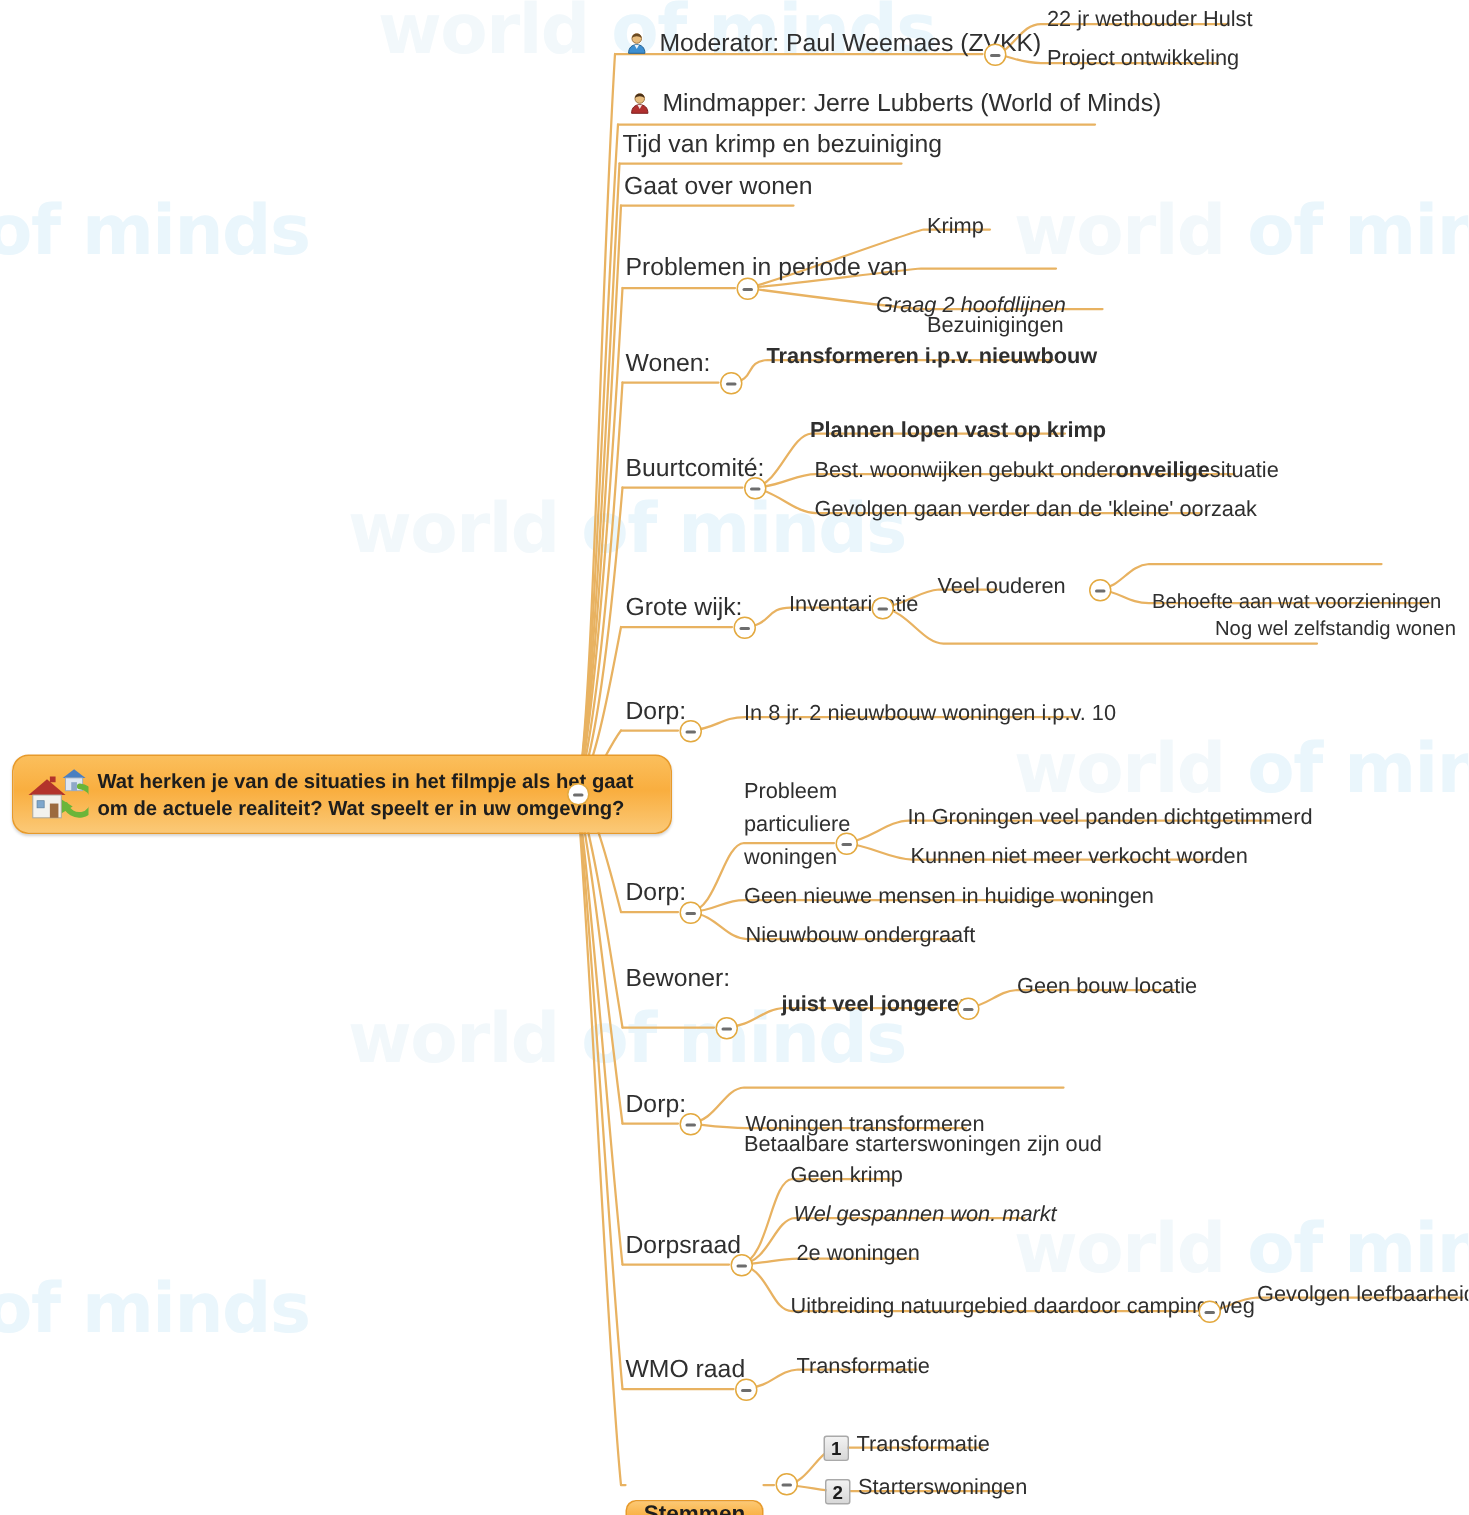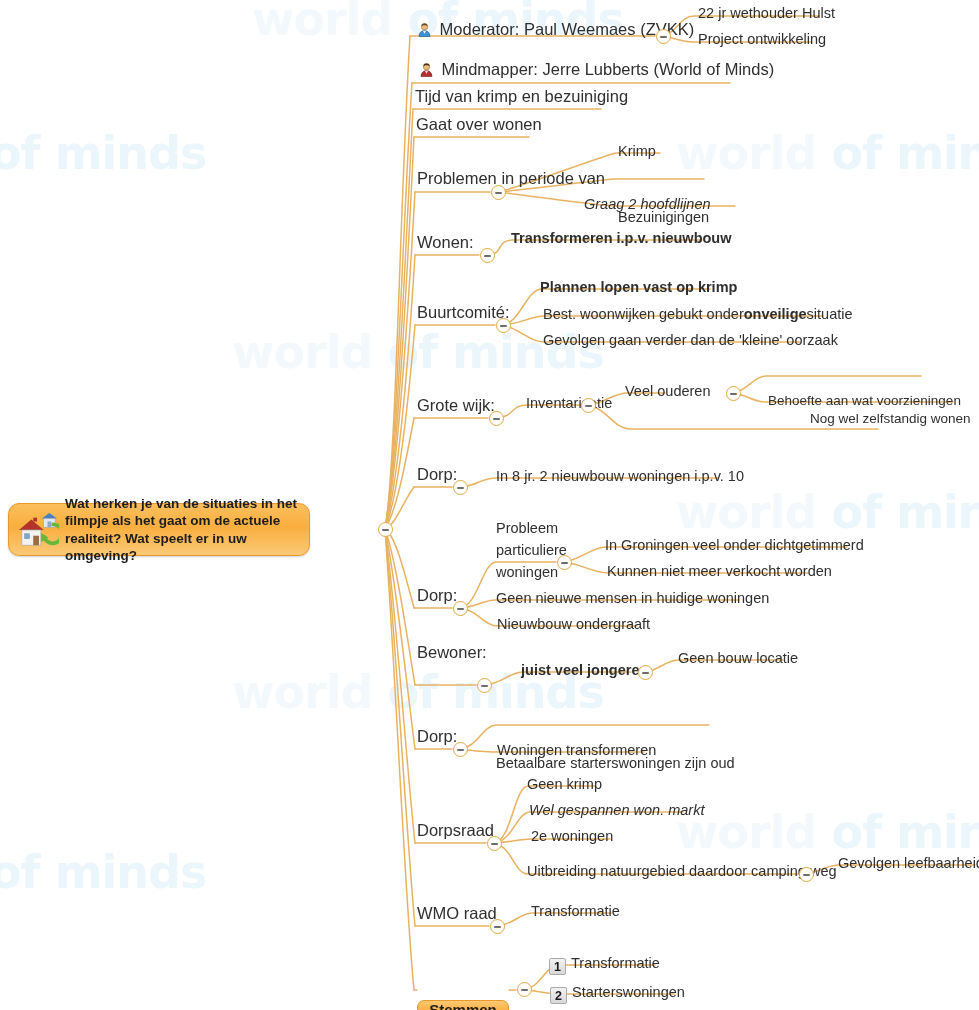--- a/index.html
+++ b/index.html
@@ -48,21 +48,21 @@
   
   .lvl2 { font-size: 14.5px; }
   
   .lvl3 { font-size: 13.5px; }
   .bold .txt, .bold { font-weight: 700; }
 
   
   #root {
     position: absolute;
     left: 8px; top: 503px;
-    width: 302px; height: 53px;
+    width: 440px; height: 53px;
     border-radius: 11px;
     background: linear-gradient(180deg,#fbbf5c 0%, #f9ae3f 45%, #fbc977 100%);
     border: 1px solid #e79a2b;
     box-shadow: 0 1px 2px rgba(0,0,0,.18);
     display: flex; align-items: center;
     padding: 0 10px 0 8px;
   }
   #root .rtext {
     font-size: 13.5px;
     font-weight: 700;
@@ -367,21 +367,21 @@
 
   <div class="node lvl1" style="left:417px; top:587px;">
     <span class="txt">Dorp:</span>
   </div>
   <div class="toggle" style="left:453px; top:601px;"></div>
   <div class="node lvl2" style="left:496px; top:518px; white-space:normal; width:86px; line-height:1.5;">
     <span class="txt">Probleem particuliere woningen</span>
   </div>
   <div class="toggle" style="left:557px; top:555px;"></div>
   <div class="node lvl2" style="left:605px; top:538px;">
-    <span class="txt">In Groningen veel onder dichtgetimmerd</span>
+    <span class="txt">In Groningen veel panden dichtgetimmerd</span>
   </div>
   <div class="node lvl2" style="left:607px; top:564px;">
     <span class="txt">Kunnen niet meer verkocht worden</span>
   </div>
   <div class="node lvl2" style="left:496px; top:591px;">
     <span class="txt">Geen nieuwe mensen in huidige woningen</span>
   </div>
   <div class="node lvl2" style="left:497px; top:617px;">
     <span class="txt">Nieuwbouw ondergraaft</span>
   </div>

